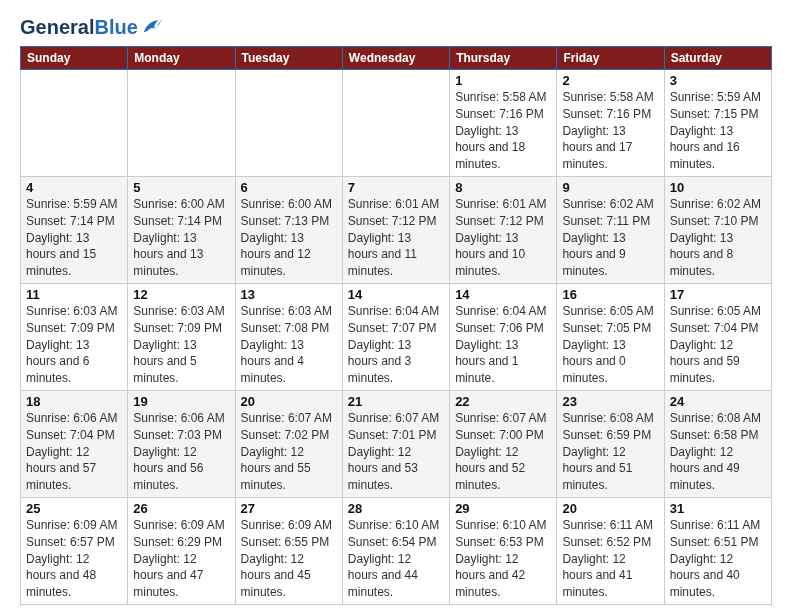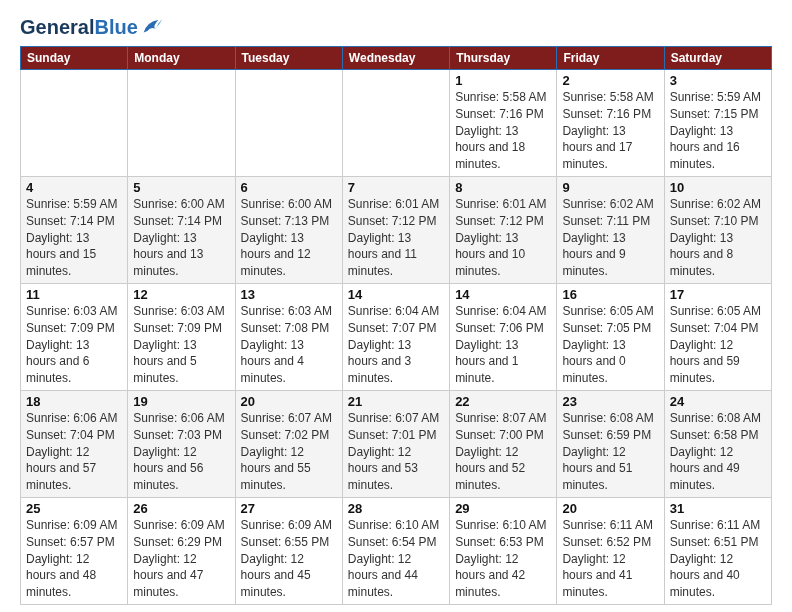--- a/index.html
+++ b/index.html
@@ -261,21 +261,21 @@
 Daylight: 12 hours and 55 minutes.</div>
           </td>
           <td>
             <div class="day-number">21</div>
             <div class="day-info">Sunrise: 6:07 AM
 Sunset: 7:01 PM
 Daylight: 12 hours and 53 minutes.</div>
           </td>
           <td>
             <div class="day-number">22</div>
-            <div class="day-info">Sunrise: 8:07 AM
+            <div class="day-info">Sunrise: 6:07 AM
 Sunset: 7:00 PM
 Daylight: 12 hours and 52 minutes.</div>
           </td>
           <td>
             <div class="day-number">23</div>
             <div class="day-info">Sunrise: 6:08 AM
 Sunset: 6:59 PM
 Daylight: 12 hours and 51 minutes.</div>
           </td>
           <td>

